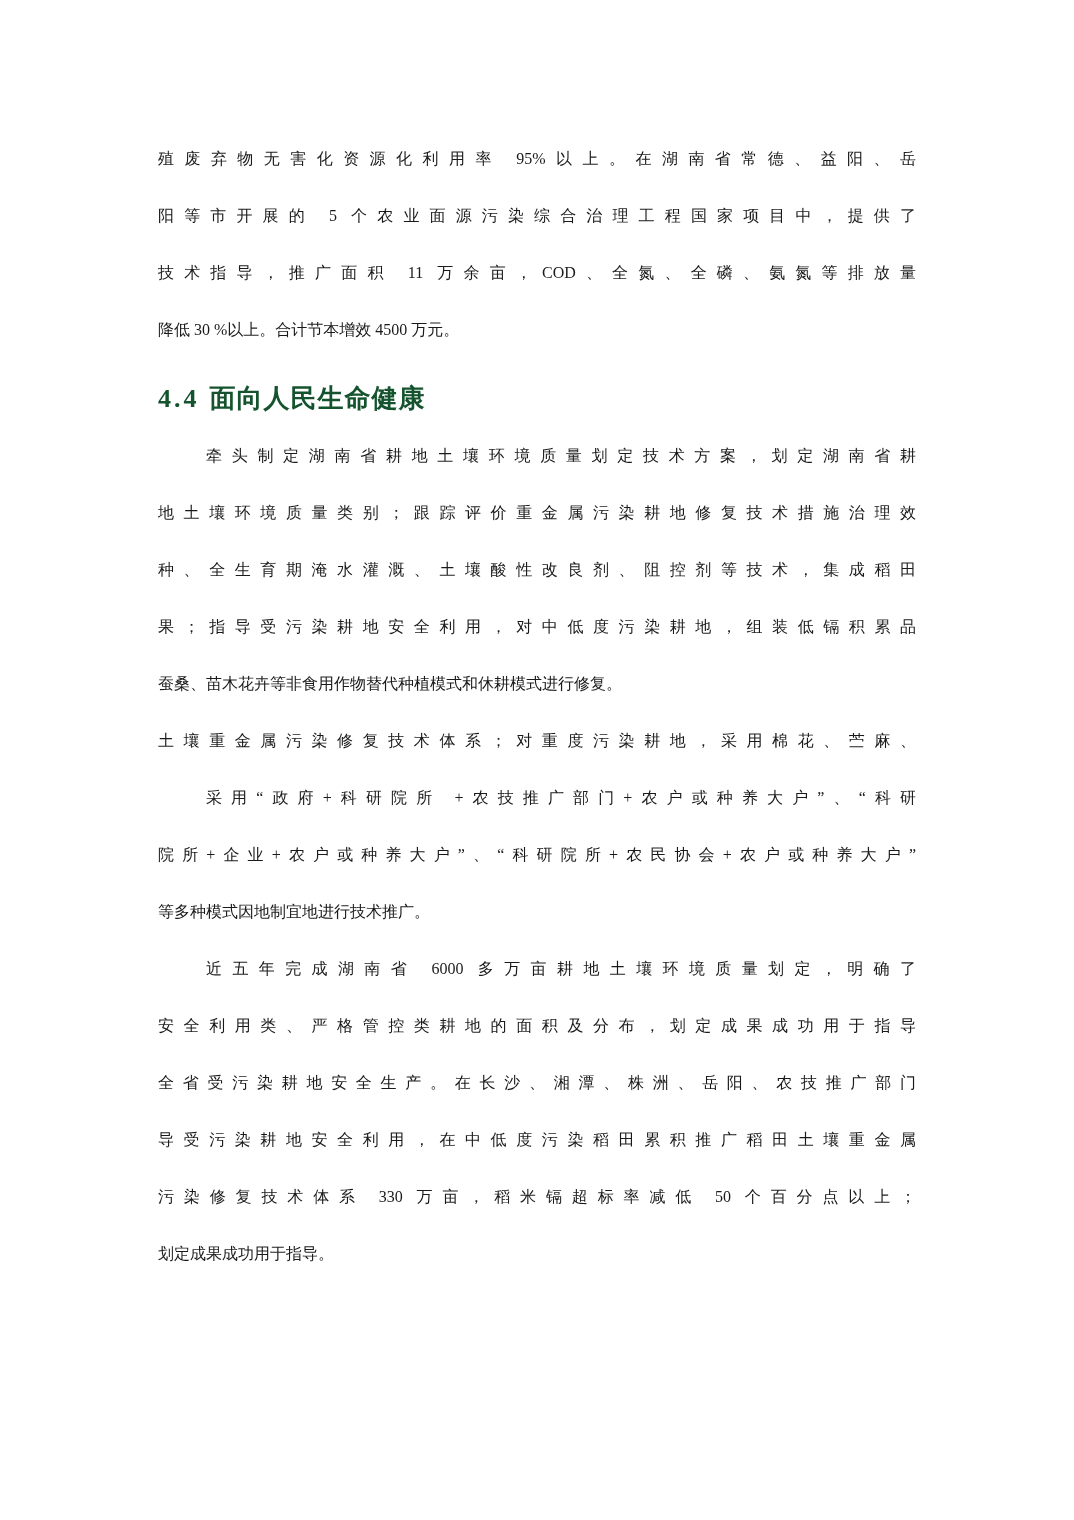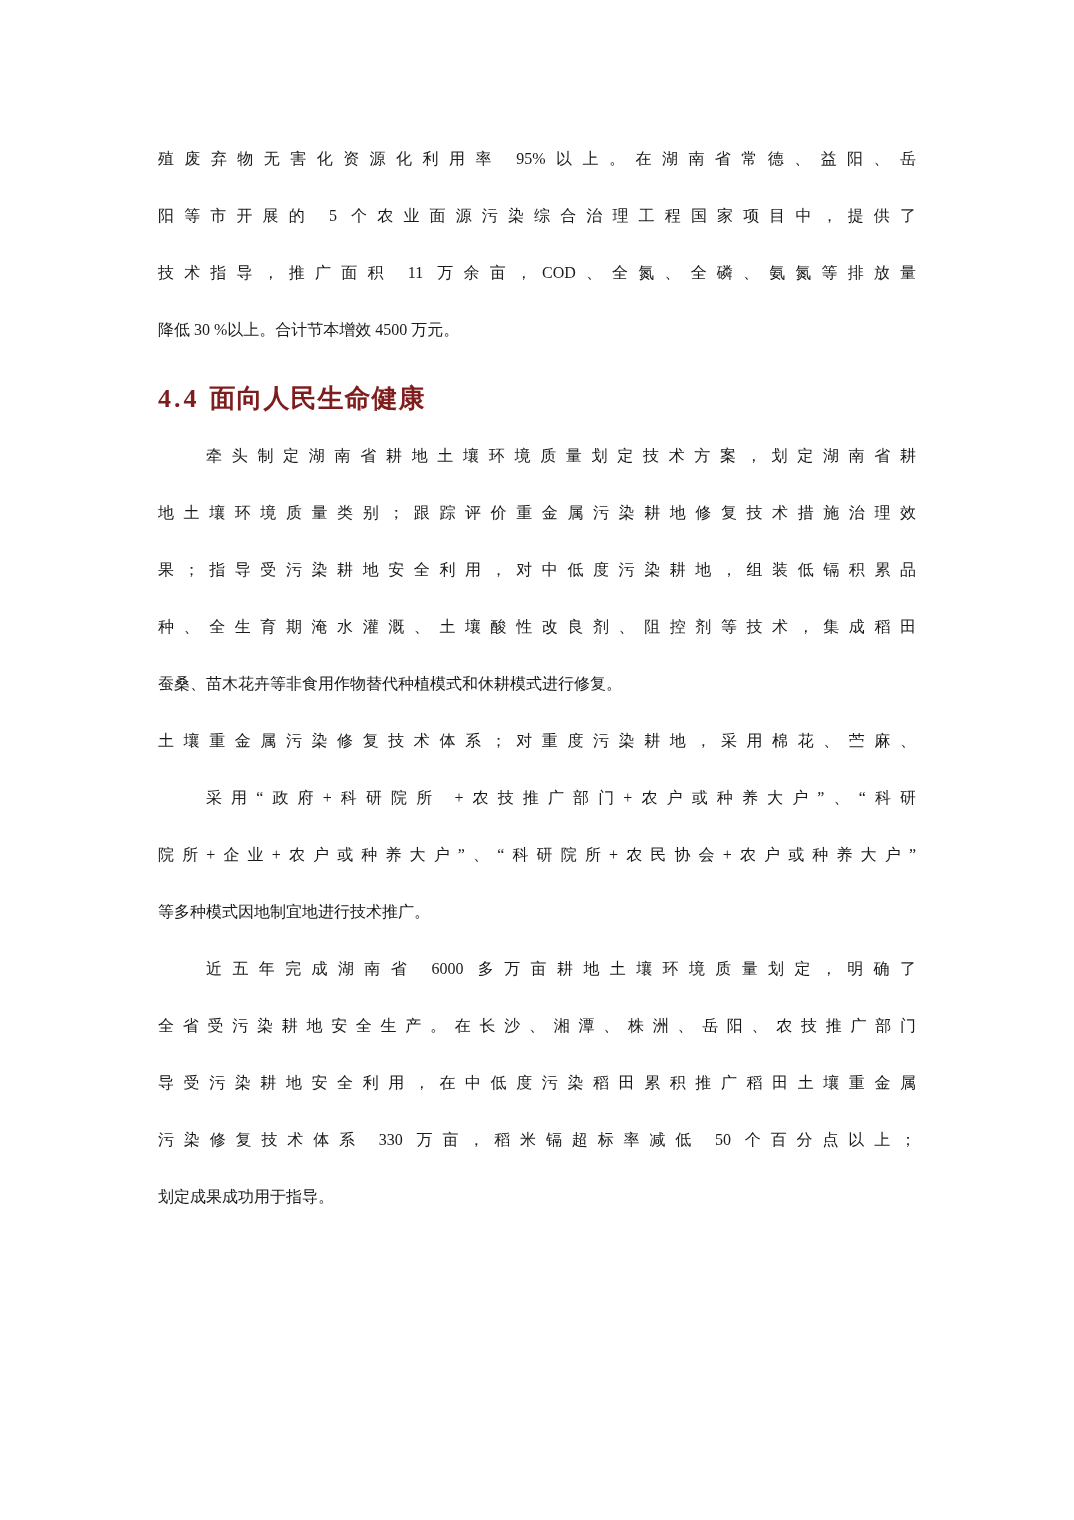--- a/index.html
+++ b/index.html
@@ -39,21 +39,21 @@
     text-align-last: justify;
   }
   .line.indent {
     text-indent: 48px;
   }
   .heading {
     margin-top: 12px;
     line-height: 57px;
     height: 57px;
     font-weight: 700;
-    color: #7f1d1d;
+    color: #14532d;
     font-size: 26px;
   }
   .heading-number {
     font-family: "Liberation Serif", "DejaVu Serif", serif;
     letter-spacing: 3px;
     margin-right: 10px;
   }
   .heading-title {
     letter-spacing: 1px;
   }
@@ -66,31 +66,32 @@
       <div class="paragraph">
         <div class="line justified">殖废弃物无害化资源化利用率 95%以上。在湖南省常德、益阳、岳</div>
         <div class="line justified">阳等市开展的 5 个农业面源污染综合治理工程国家项目中，提供了</div>
         <div class="line justified">技术指导，推广面积 11 万余亩，COD、全氮、全磷、氨氮等排放量</div>
         <div class="line">降低 30 %以上。合计节本增效 4500 万元。</div>
       </div>
       <div class="heading"><span class="heading-number">4.4</span><span class="heading-title">面向人民生命健康</span></div>
       <div class="paragraph">
         <div class="line justified indent">牵头制定湖南省耕地土壤环境质量划定技术方案，划定湖南省耕</div>
         <div class="line justified">地土壤环境质量类别；跟踪评价重金属污染耕地修复技术措施治理效</div>
+        <div class="line justified">种、全生育期淹水灌溉、土壤酸性改良剂、阻控剂等技术，集成稻田</div>
         <div class="line justified">果；指导受污染耕地安全利用，对中低度污染耕地，组装低镉积累品</div>
-        <div class="line justified">种、全生育期淹水灌溉、土壤酸性改良剂、阻控剂等技术，集成稻田</div>
         <div class="line">蚕桑、苗木花卉等非食用作物替代种植模式和休耕模式进行修复。</div>
         <div class="line justified">土壤重金属污染修复技术体系；对重度污染耕地，采用棉花、苎麻、</div>
       </div>
       <div class="paragraph">
         <div class="line justified indent">采用“政府+科研院所 +农技推广部门+农户或种养大户”、“科研</div>
         <div class="line justified">院所+企业+农户或种养大户”、“科研院所+农民协会+农户或种养大户”</div>
         <div class="line">等多种模式因地制宜地进行技术推广。</div>
       </div>
       <div class="paragraph">
         <div class="line justified indent">近五年完成湖南省 6000 多万亩耕地土壤环境质量划定，明确了</div>
+        <div class="line justified">安全利用类、严格管控类耕地的面积及分布，划定成果成功用于指导</div>
         <div class="line justified">全省受污染耕地安全生产。在长沙、湘潭、株洲、岳阳、农技推广部门</div>
         <div class="line justified">导受污染耕地安全利用，在中低度污染稻田累积推广稻田土壤重金属</div>
         <div class="line justified">污染修复技术体系 330 万亩，稻米镉超标率减低 50 个百分点以上；</div>
         <div class="line">划定成果成功用于指导。</div>
       </div>
     </div>
 </div>
 
 </body></html>

